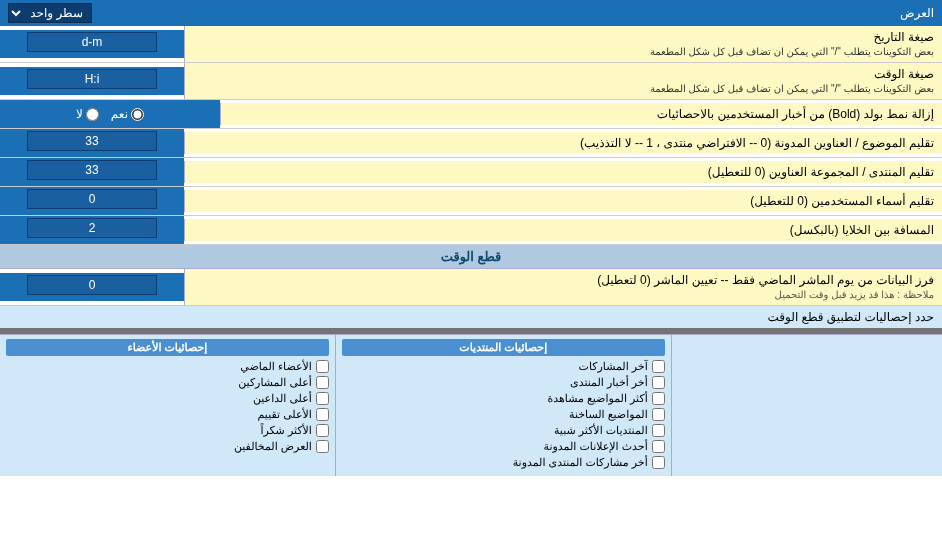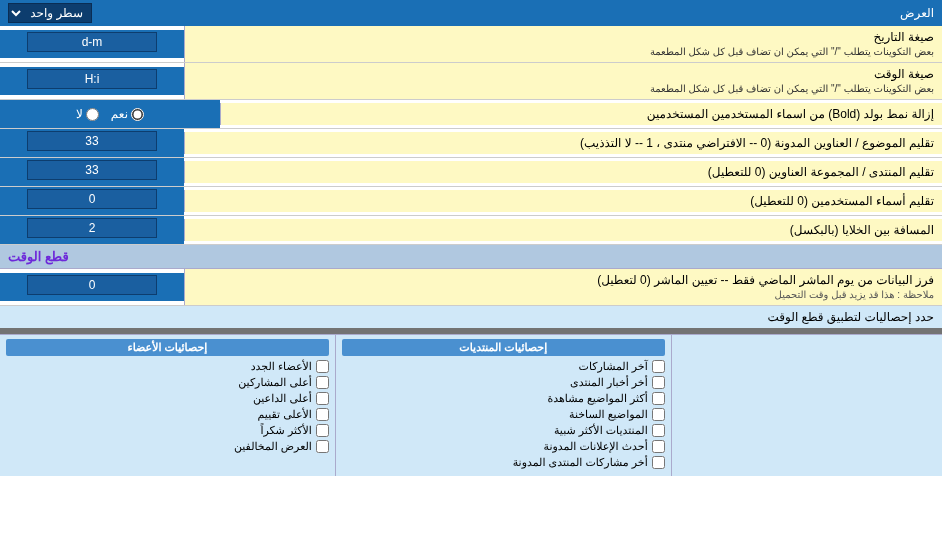--- a/index.html
+++ b/index.html
@@ -55,24 +55,24 @@
     .header-row select {
       background: #0d3d6e;
       color: #fff;
       border: 1px solid #0a2d54;
       font-size: 12px;
       padding: 1px 4px;
       direction: rtl;
     }
     .section-header {
       background: #b0c8e0;
-      color: #6d28d9;
+      color: #0c4a6e;
       font-weight: bold;
       font-size: 13px;
-      text-align: left;
+      text-align: center;
       padding: 4px 8px;
       border-bottom: 1px solid #aac;
     }
     .radio-cell {
       display: flex;
       align-items: center;
       justify-content: center;
       gap: 12px;
       width: 220px;
       background: #1a6fb5;
@@ -168,21 +168,21 @@
       صيغة الوقت<br>
       <span style="font-size:10px;color:#333;">بعض التكوينات يتطلب "/" التي يمكن ان تضاف قبل كل شكل المطعمة</span>
     </div>
     <div class="input-cell">
       <input type="text" value="H:i" style="">
     </div>
   </div>
 
   <div class="row">
     <div class="label-cell">
-      إزالة نمط بولد (Bold) من اسماء المستخدمين المستخدمين
+      إزالة نمط بولد (Bold) من أخبار المستخدمين بالاحصائيات
     </div>
     <div class="radio-cell">
       <label>
         <input type="radio" name="bold_remove" checked="" style=""> نعم
       </label>
       <label>
         <input type="radio" name="bold_remove" style=""> لا
       </label>
     </div>
   </div>
@@ -276,21 +276,21 @@
         <div class="checkbox-item">
           <input type="checkbox" style="">
           <span>أخر مشاركات المنتدى المدونة</span>
         </div>
       </div>
 
       <div class="stats-col">
         <div class="stats-col-title">إحصائيات الأعضاء</div>
         <div class="checkbox-item">
           <input type="checkbox" style="">
-          <span>الأعضاء الجدد</span>
+          <span>الأعضاء الماضي</span>
         </div>
         <div class="checkbox-item">
           <input type="checkbox" style="">
           <span>أعلى المشاركين</span>
         </div>
         <div class="checkbox-item">
           <input type="checkbox" style="">
           <span>أعلى الداعين</span>
         </div>
         <div class="checkbox-item">

